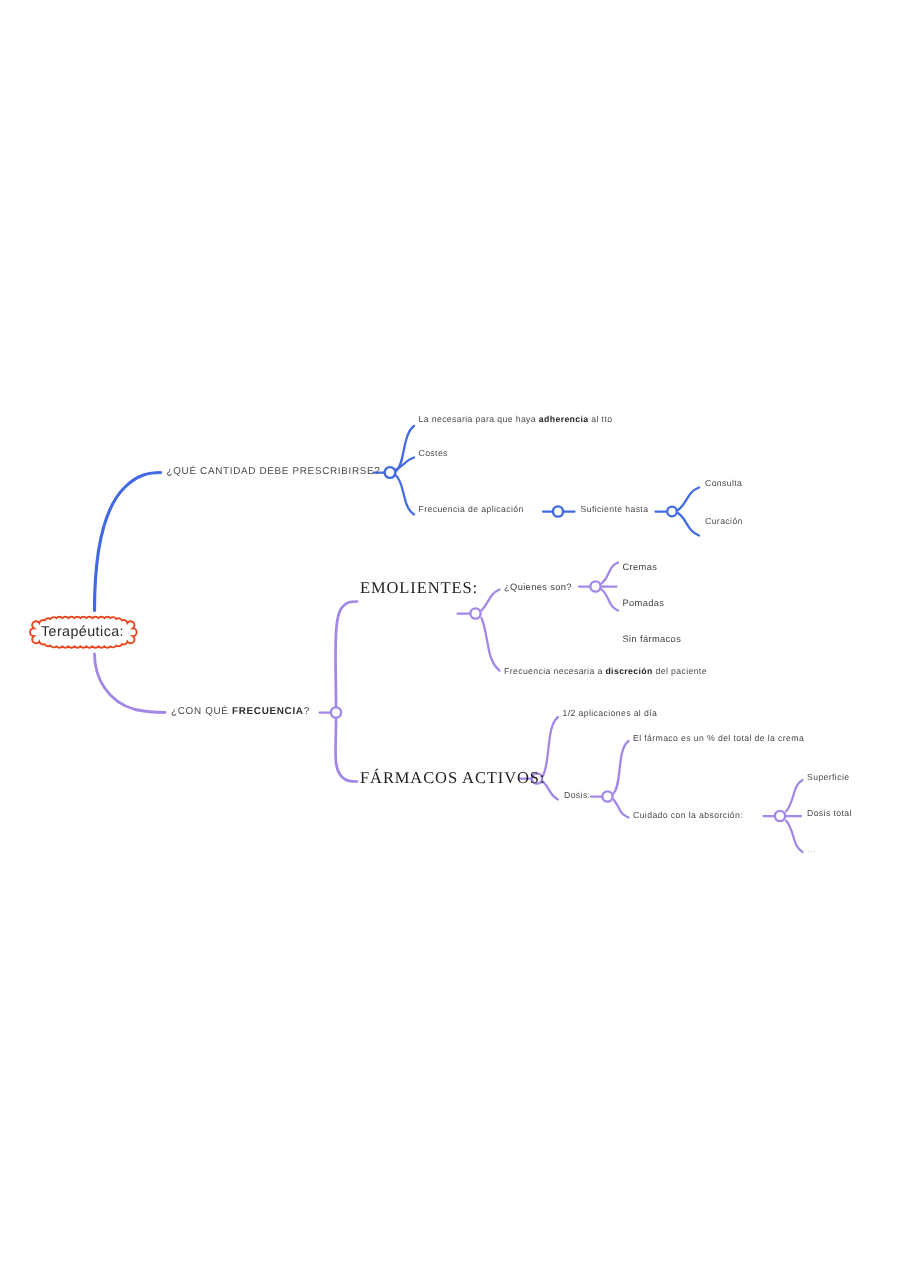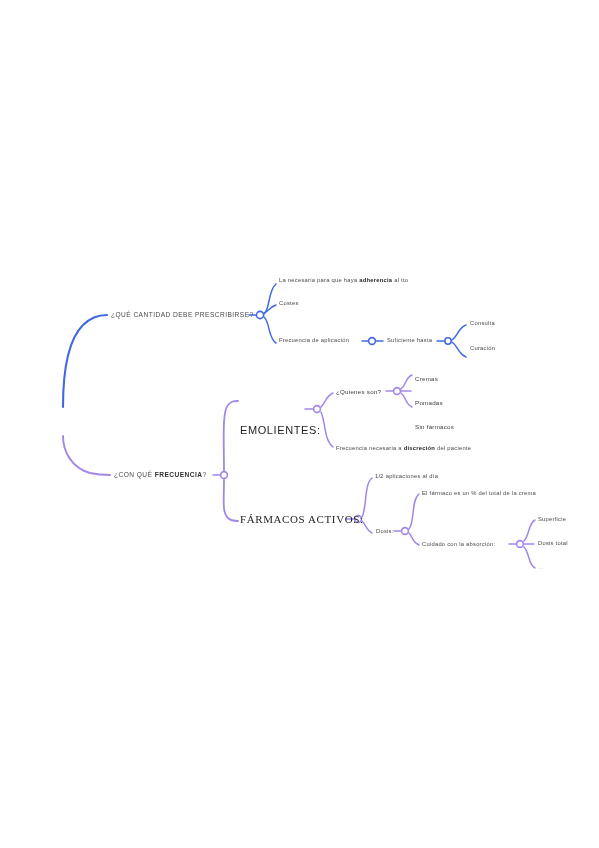--- a/index.html
+++ b/index.html
@@ -170,20 +170,47 @@
 
       <path d="M 509 544 L 516 544" stroke="#a287e8" stroke-width="1.5"></path>
       <circle cx="520" cy="544" r="3.4" fill="#ffffff" stroke="#a287e8" stroke-width="1.6"></circle>
 
       <path d="M 524 541 C 530 534 528 524 535 520" stroke="#a287e8" stroke-width="1.5"></path>
       <path d="M 524 544 L 534 544" stroke="#a287e8" stroke-width="1.5"></path>
       <path d="M 524 547 C 530 554 528 564 535 568" stroke="#a287e8" stroke-width="1.5"></path>
     </g>
   </svg>
 
+  <div class="root-node">
+    <svg class="root-cloud" width="82" height="25" viewBox="0 0 82 25" xmlns="http://www.w3.org/2000/svg">
+      <path d="M6,12.5
+               a2.6,2.6 0 0 1 2.6,-2.6 a2.6,2.6 0 0 1 -0.4,-4.0
+               a2.6,2.6 0 0 1 4.0,0.4 a2.6,2.6 0 0 1 3.6,-1.7
+               a2.6,2.6 0 0 1 3.8,-1.0 a2.6,2.6 0 0 1 4.0,-0.5
+               a2.6,2.6 0 0 1 4.0,0 a2.6,2.6 0 0 1 4.0,0
+               a2.6,2.6 0 0 1 4.0,0 a2.6,2.6 0 0 1 4.0,0
+               a2.6,2.6 0 0 1 4.0,0 a2.6,2.6 0 0 1 4.0,0
+               a2.6,2.6 0 0 1 4.0,0 a2.6,2.6 0 0 1 4.0,0
+               a2.6,2.6 0 0 1 4.0,0 a2.6,2.6 0 0 1 3.9,0.5
+               a2.6,2.6 0 0 1 3.8,1.0 a2.6,2.6 0 0 1 3.6,1.7
+               a2.6,2.6 0 0 1 4.0,-0.4 a2.6,2.6 0 0 1 -0.4,4.0
+               a2.6,2.6 0 0 1 0,5.2
+               a2.6,2.6 0 0 1 0.4,4.0 a2.6,2.6 0 0 1 -4.0,-0.4
+               a2.6,2.6 0 0 1 -3.6,1.7 a2.6,2.6 0 0 1 -3.8,1.0
+               a2.6,2.6 0 0 1 -3.9,0.5 a2.6,2.6 0 0 1 -4.0,0
+               a2.6,2.6 0 0 1 -4.0,0 a2.6,2.6 0 0 1 -4.0,0
+               a2.6,2.6 0 0 1 -4.0,0 a2.6,2.6 0 0 1 -4.0,0
+               a2.6,2.6 0 0 1 -4.0,0 a2.6,2.6 0 0 1 -4.0,0
+               a2.6,2.6 0 0 1 -4.0,0 a2.6,2.6 0 0 1 -4.0,0
+               a2.6,2.6 0 0 1 -4.0,-0.5 a2.6,2.6 0 0 1 -3.8,-1.0
+               a2.6,2.6 0 0 1 -3.6,-1.7 a2.6,2.6 0 0 1 -4.0,0.4
+               a2.6,2.6 0 0 1 0.4,-4.0 a2.6,2.6 0 0 1 -2.6,-2.6 z" fill="#ffffff" stroke="#e8461e" stroke-width="1.25"></path>
+    </svg>
+    <div class="root-label">Terapéutica:</div>
+  </div>
 
   <div class="node lvl1-blue" style="left:111px; top:311px;">¿QUÉ CANTIDAD DEBE PRESCRIBIRSE?</div>
 
   <div class="node leaf" style="left:279px; top:277px;">
     <span>La necesaria para que haya </span><b>adherencia</b><span> al tto</span>
   </div>
 
   <div class="node leaf" style="left:279px; top:300px;">Costes</div>
 
   <div class="node leaf" style="left:279px; top:337px;">Frecuencia de aplicación</div>
@@ -191,21 +218,21 @@
   <div class="node leaf" style="left:387px; top:337px;">Suficiente hasta</div>
 
   <div class="node leaf" style="left:470px; top:320px;">Consulta</div>
 
   <div class="node leaf" style="left:470px; top:345px;">Curación</div>
 
   <div class="node lvl1-purple" style="left:114px; top:471px;">
     <span>¿CON QUÉ </span><b>FRECUENCIA</b><span>?</span>
   </div>
 
-  <div class="node section-head" style="left:240px; top:424px;">EMOLIENTES:</div>
+  <div class="node section-head" style="left:240px; top:386px;font-family:Liberation Serif, serif;">EMOLIENTES:</div>
 
   <div class="node leaf-mid" style="left:336px; top:388px;">¿Quienes son?</div>
 
   <div class="node leaf-mid" style="left:415px; top:375px;">Cremas</div>
 
   <div class="node leaf-mid" style="left:415px; top:399px;">Pomadas</div>
 
   <div class="node leaf-mid" style="left:415px; top:423px;">Sin fármacos</div>
 
   <div class="node leaf" style="left:336px; top:445px;">

